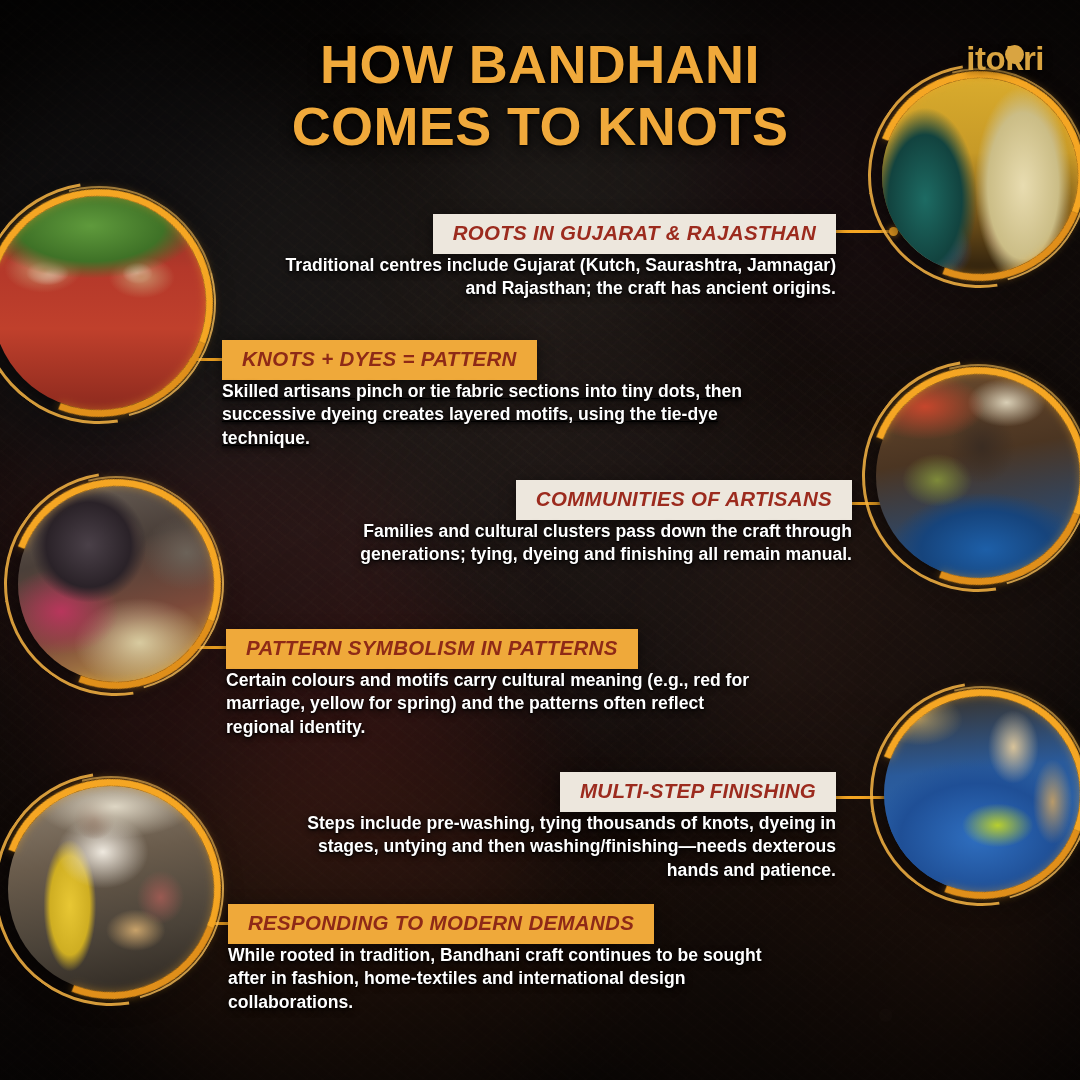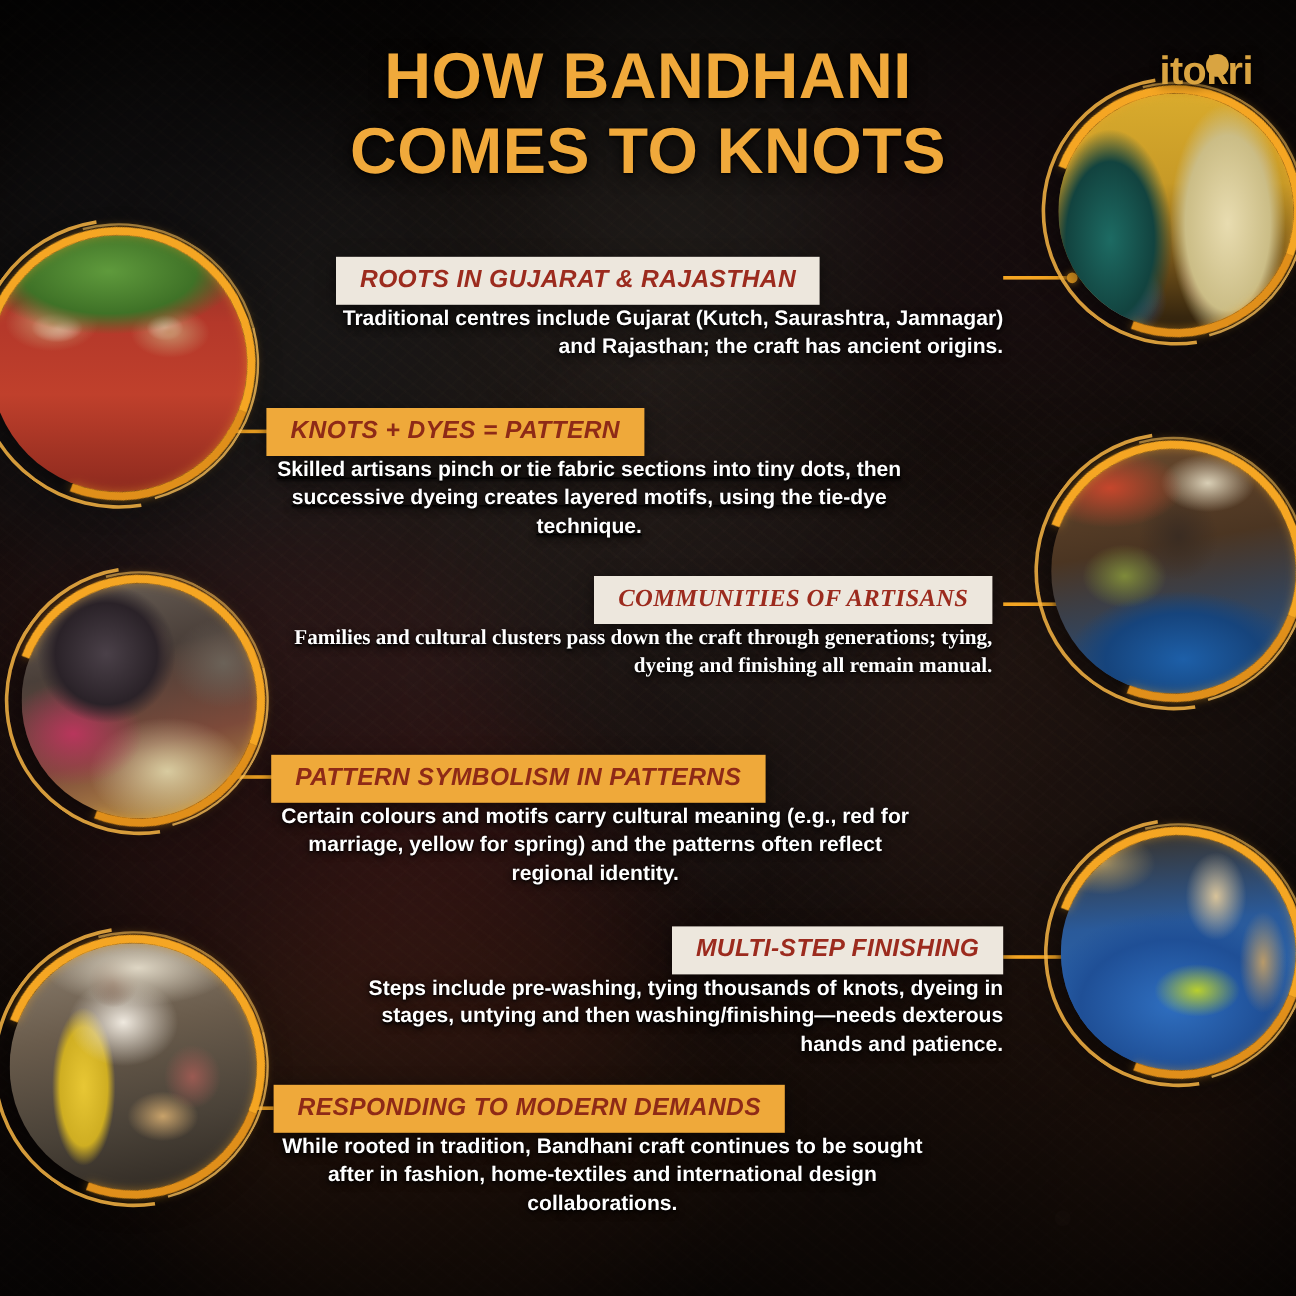--- a/index.html
+++ b/index.html
@@ -263,21 +263,21 @@
   .banner.amber { background: #EFA93A; color: #8E2A17; }
 
   .body {
     font-size: 17.6px;
     font-weight: 700;
     line-height: 1.34;
     color: #FFFFFF;
     text-shadow: 0 2px 7px rgba(0,0,0,0.92), 0 1px 2px rgba(0,0,0,0.95);
   }
   .body.right { text-align: right; }
-  .body.left  { text-align: center; }
+  .body.left  { text-align: left; }
 </style>
 </head>
 <body>
 
 <div id="poster">
 
   <div class="bg-layer bg-base">
     <div class="bg-blob b1"></div>
     <div class="bg-blob b2"></div>
     <div class="bg-blob b3"></div>
@@ -350,34 +350,34 @@
   <div class="conn rtl" style="left:172px; top:646px; width:56px;"></div>
   <div class="conn-dot" style="left:168px; top:643px;"></div>
 
   <div class="conn" style="left:836px; top:796px; width:60px;"></div>
   <div class="conn-dot" style="left:889px; top:793px;"></div>
 
   <div class="conn rtl" style="left:170px; top:922px; width:58px;"></div>
   <div class="conn-dot" style="left:166px; top:919px;"></div>
 
   <div class="step" style="left:280px; top:214px; width:556px;">
-    <div style="">
+    <div style="text-align:right;">
       <span class="banner cream">ROOTS IN GUJARAT &amp; RAJASTHAN</span>
     </div>
     <div class="body right">Traditional centres include Gujarat (Kutch, Saurashtra, Jamnagar) and Rajasthan; the craft has ancient origins.</div>
   </div>
 
   <div class="step" style="left:222px; top:340px; width:538px;text-decoration:underline;">
     <div style="text-align:left;">
       <span class="banner amber">KNOTS + DYES = PATTERN</span>
     </div>
     <div class="body left">Skilled artisans pinch or tie fabric sections into tiny dots, then successive dyeing creates layered motifs, using the tie-dye technique.</div>
   </div>
 
-  <div class="step" style="left:229px; top:480px; width:598px;font-family:Liberation Serif, serif;">
+  <div class="step" style="left:254px; top:480px; width:598px;">
     <div style="text-align:right;">
       <span class="banner cream">COMMUNITIES OF ARTISANS</span>
     </div>
     <div class="body right">Families and cultural clusters pass down the craft through generations; tying, dyeing and finishing all remain manual.</div>
   </div>
 
   <div class="step" style="left:226px; top:629px; width:540px;">
     <div style="text-align:left;">
       <span class="banner amber">PATTERN SYMBOLISM IN PATTERNS</span>
     </div>

